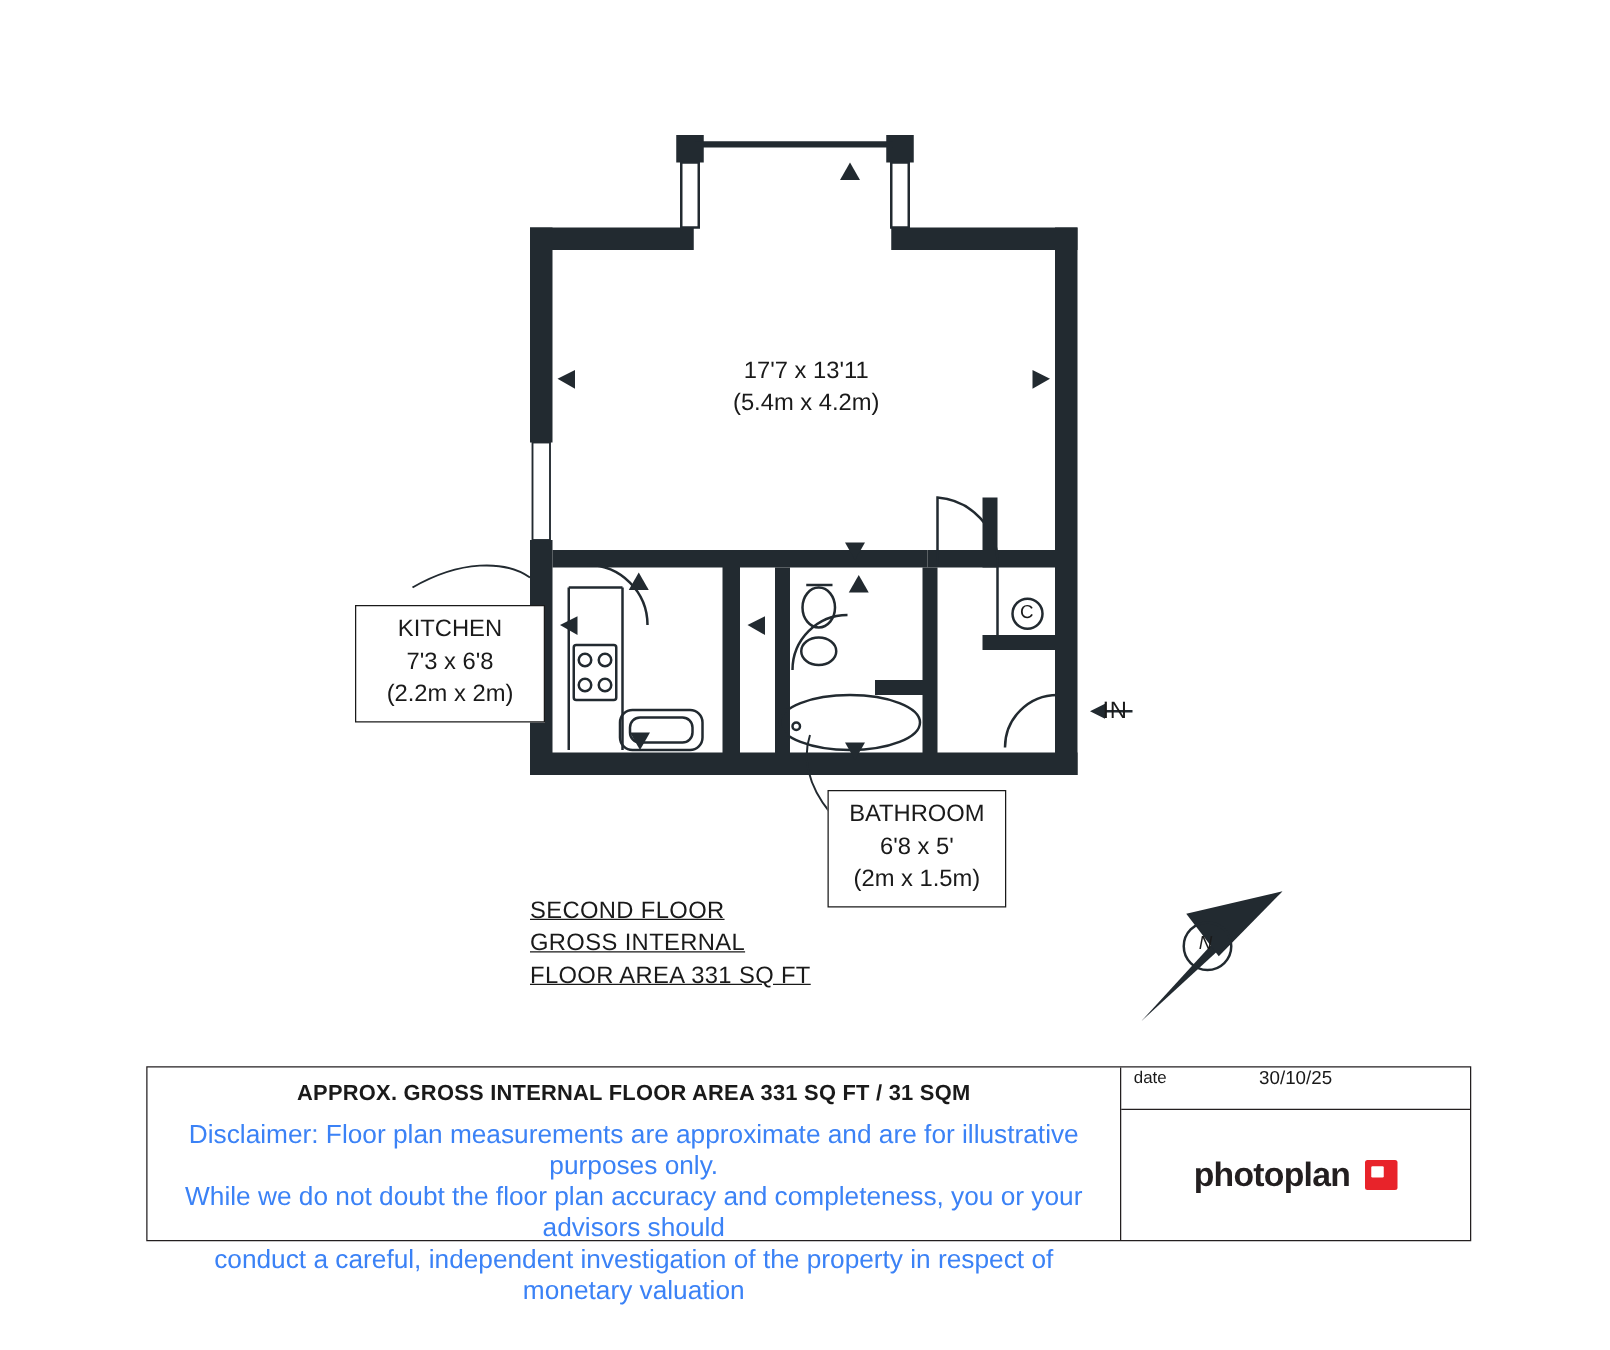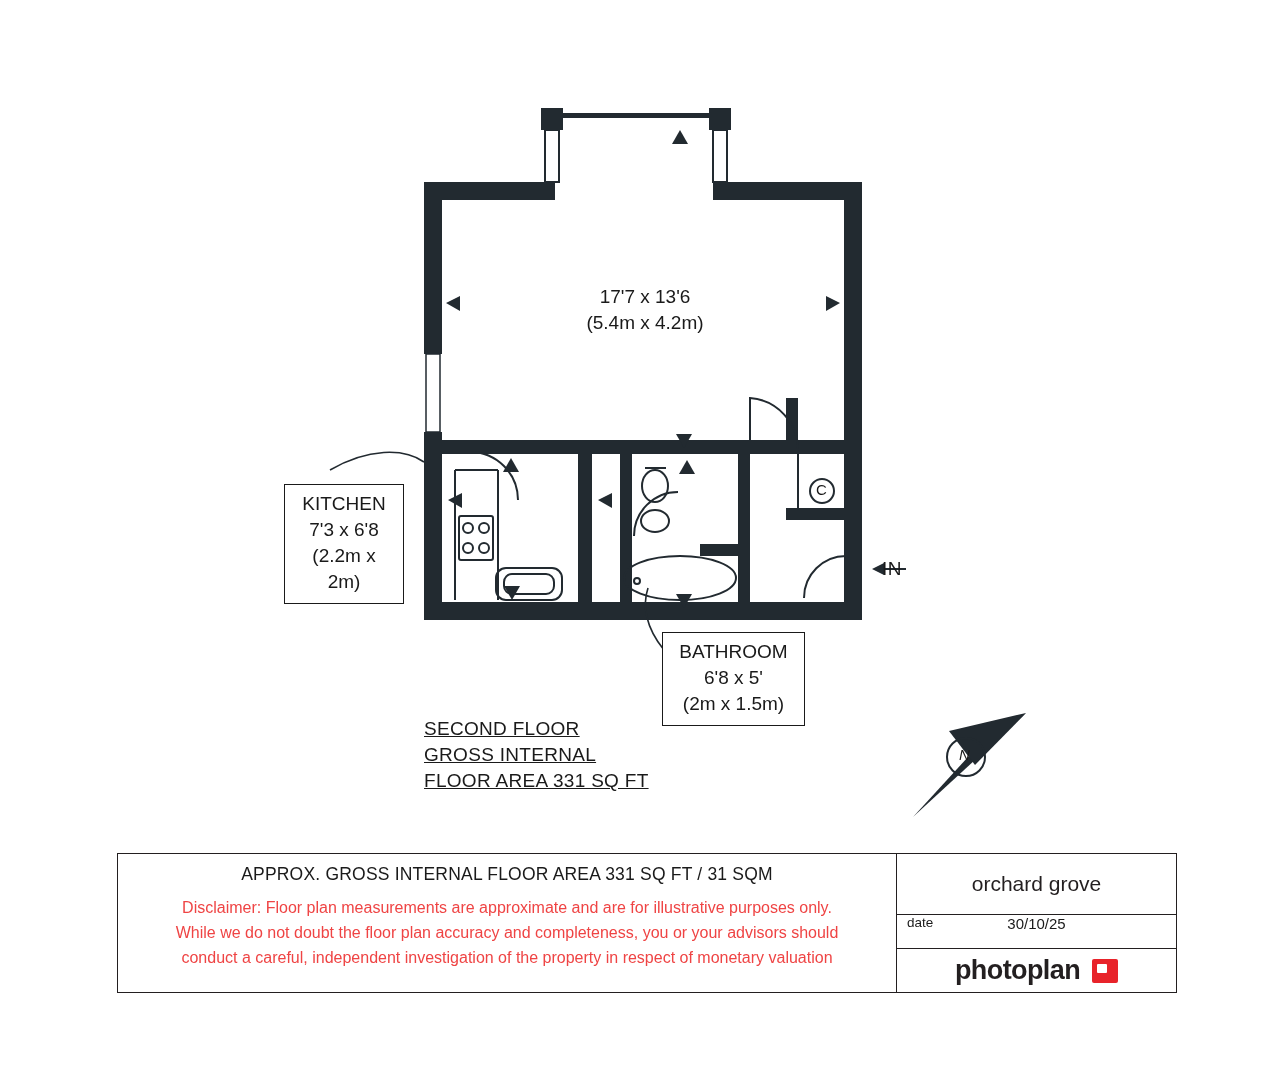--- a/index.html
+++ b/index.html
@@ -72,31 +72,31 @@
   .info-left {
     width: 779px;
     box-sizing: border-box;
     border-right: 1.5px solid #231f20;
     padding: 10px 8px 6px 8px;
     display: flex;
     flex-direction: column;
     align-items: center;
   }
   .info-title {
-    font-weight: normal;
+    font-weight: bold;
     font-size: 17.5px;
     letter-spacing: .2px;
     margin-bottom: 10px;
     text-align: center;
   }
   .disclaimer {
-    font-size: 16px;
+    font-size: 21px;
     line-height: 25px;
     text-align: center;
-    color: #ef4444;
+    color: #3b82f6;
   }
   .info-right {
     flex: 1;
     display: flex;
     flex-direction: column;
   }
   .ir-title {
     height: 60px;
     border-bottom: 1.5px solid #231f20;
     display: flex;
@@ -260,25 +260,25 @@
   </g>
 
   <g>
     <polygon points="1026,713 968,757 913,817" fill="#222a30"></polygon>
     <polygon points="1026,713 975,765 949,731" fill="#222a30"></polygon>
     <circle cx="966" cy="757" r="19" fill="none" stroke="#222a30" stroke-width="2"></circle>
   </g>
 </svg>
 
 <div class="room-label" style="left:520px; top:284px; width:250px;">
-  <div>17'7 x 13'6</div>
+  <div>17'7 x 13'11</div>
   <div>(5.4m x 4.2m)</div>
 </div>
 
-<div class="boxed" style="left:284px; top:484px; width:120px;">
+<div class="boxed" style="left:284px; top:484px; width:152px;">
   <div class="nm">KITCHEN</div>
   <div>7'3 x 6'8</div>
   <div>(2.2m x 2m)</div>
 </div>
 
 <div class="boxed" style="left:662px; top:632px; width:143px;">
   <div class="nm">BATHROOM</div>
   <div>6'8 x 5'</div>
   <div>(2m x 1.5m)</div>
 </div>
@@ -296,21 +296,20 @@
 </div>
 
 <div class="info-panel">
   <div class="info-left">
     <div class="info-title">APPROX. GROSS INTERNAL FLOOR AREA 331 SQ FT / 31 SQM</div>
     <div class="disclaimer">Disclaimer: Floor plan measurements are approximate and are for illustrative purposes only.</div>
     <div class="disclaimer">While we do not doubt the floor plan accuracy and completeness, you or your advisors should</div>
     <div class="disclaimer">conduct a careful, independent investigation of the property in respect of monetary valuation</div>
   </div>
   <div class="info-right">
-    <div class="ir-title">orchard grove</div>
     <div class="ir-date">
       <span class="lbl">date</span>
       <span class="val">30/10/25</span>
     </div>
     <div class="ir-logo">
       <span class="logo-text">photoplan</span>
       <span class="logo-mark"></span>
     </div>
   </div>
 </div>

